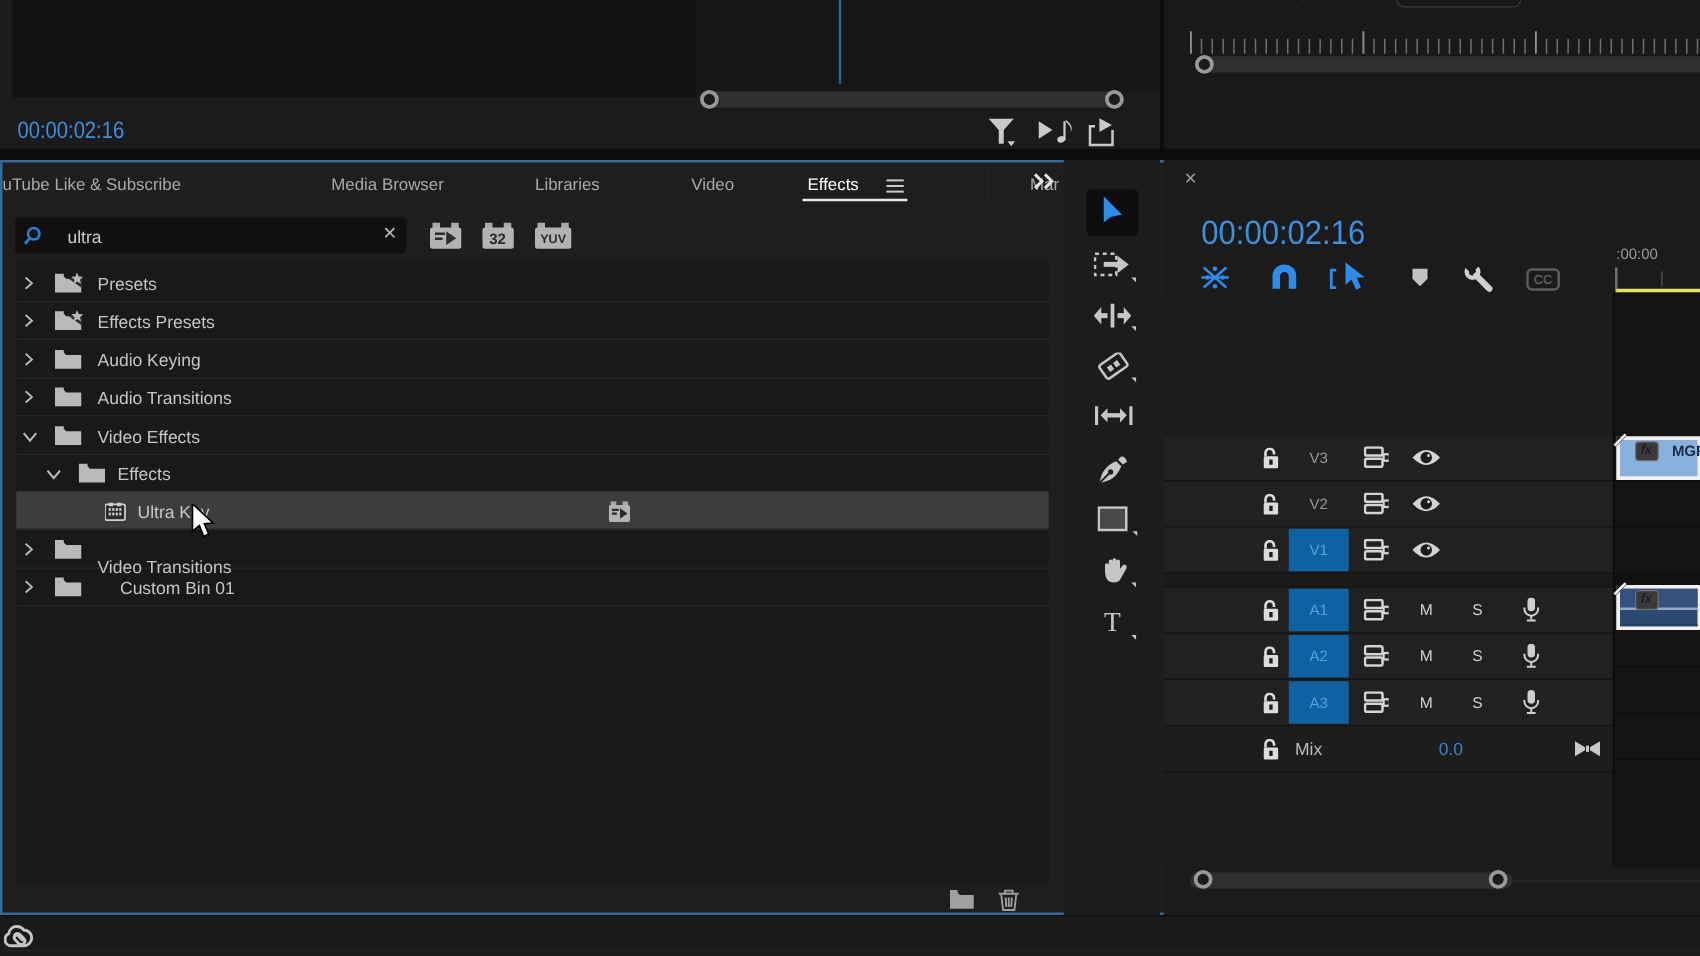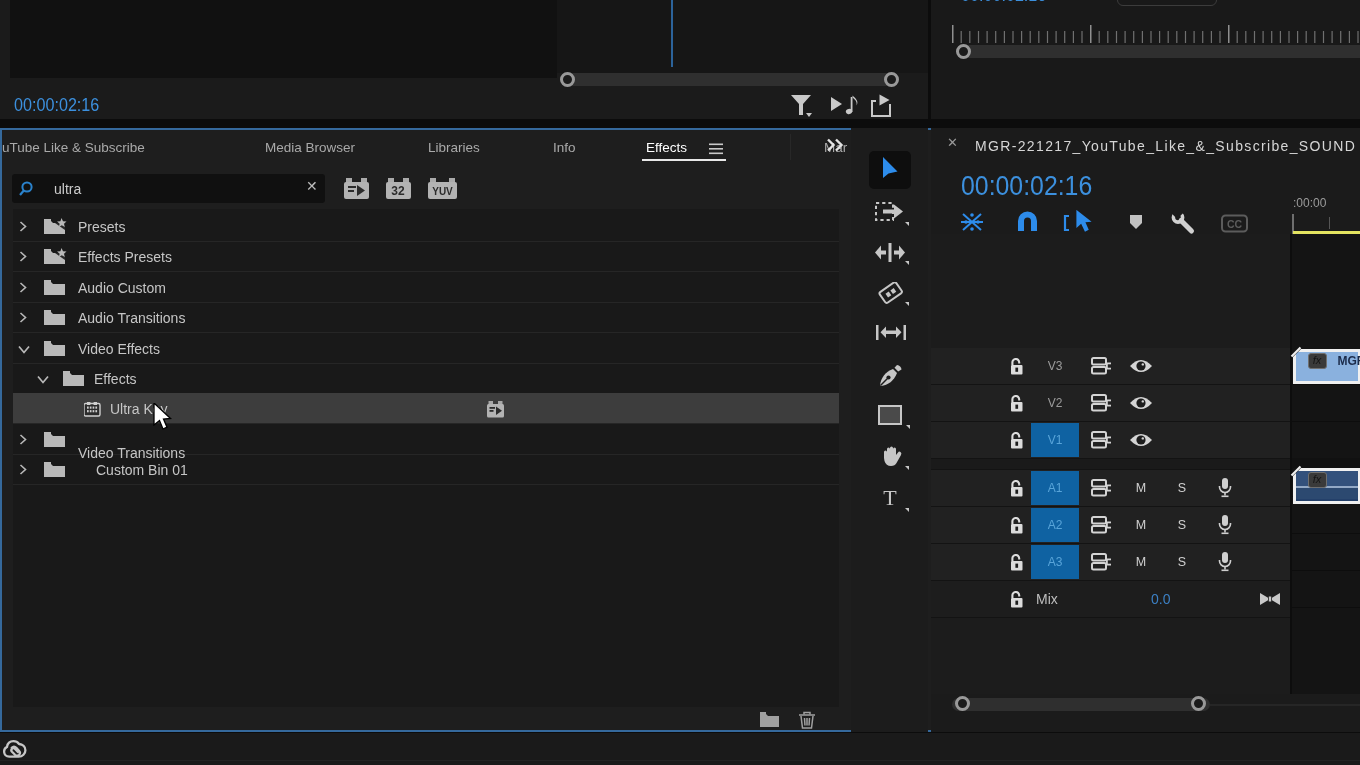--- a/index.html
+++ b/index.html
@@ -100,21 +100,21 @@
       <rect x="417.8" y="31" width="1.2" height="12" fill="#707070"></rect>
       <rect x="426.4" y="31" width="1.2" height="12" fill="#707070"></rect>
     </svg>
 <div class="hscroll abs" style="left:26px;top:45px;width:403px;height:13px;border-radius:7px 0 0 7px;"></div>
 <div class="knob" style="left:25px;top:44px;"></div>
 </div>
 <div id="fx" class="abs">
 <div class="tabtxt abs" style="left:0px;">uTube Like &amp; Subscribe</div>
 <div class="tabtxt abs" style="left:243px;margin-left:20px;">Media Browser</div>
 <div class="tabtxt abs" style="left:426px;">Libraries</div>
-<div class="tabtxt abs" style="left:551px;">Info</div>
+<div class="tabtxt abs" style="left:551px;">Video</div>
 <div class="tabtxt on abs" style="left:644px;">Effects</div>
 <div class="abs" style="left:640px;top:29px;width:84px;height:2px;background:#e8e8e8;"></div>
 <svg class="abs" style="left:707px;top:13px;" width="16" height="12" viewBox="0 0 16 12">
 <g fill="#c9c9c9">
         <rect x="0" y="0.5" width="14" height="1.6"></rect>
         <rect x="0" y="5" width="14" height="1.6"></rect>
         <rect x="0" y="9.5" width="14" height="1.6"></rect>
       </g>
     </svg>
 <div class="tabtxt abs" style="left:778px;width:32px;overflow:hidden;margin-left:44px;">Mar</div>
@@ -178,21 +178,21 @@
       </svg>
 <div class="rtxt" style="left:65px;top:40px;">Effects Presets</div>
 <div class="abs" style="left:0;top:93px;width:826px;height:1px;background:#262626;"></div>
 <svg class="abs" style="left:6px;top:73px;" width="8" height="11" viewBox="0 0 8 11">
         <path d="M1.5 1 L6.5 5.5 L1.5 10" fill="none" stroke="#b8b8b8" stroke-width="1.6"></path>
       </svg>
 <svg class="abs" style="left:31px;top:70px;" width="24" height="18" viewBox="0 0 24 18">
         <path d="M0 3 L0 16 L21 16 L21 5 L9 5 L7 3 Z" fill="#b9b9b9"></path>
         <rect x="0" y="1" width="7" height="3" fill="#b9b9b9"></rect>
       </svg>
-<div class="rtxt" style="left:65px;top:71px;">Audio Custom</div>
+<div class="rtxt" style="left:65px;top:71px;">Audio Keying</div>
 <div class="abs" style="left:0;top:123px;width:826px;height:1px;background:#262626;"></div>
 <svg class="abs" style="left:6px;top:103px;" width="8" height="11" viewBox="0 0 8 11">
         <path d="M1.5 1 L6.5 5.5 L1.5 10" fill="none" stroke="#b8b8b8" stroke-width="1.6"></path>
       </svg>
 <svg class="abs" style="left:31px;top:100px;" width="24" height="18" viewBox="0 0 24 18">
         <path d="M0 3 L0 16 L21 16 L21 5 L9 5 L7 3 Z" fill="#b9b9b9"></path>
         <rect x="0" y="1" width="7" height="3" fill="#b9b9b9"></rect>
       </svg>
 <div class="rtxt" style="left:65px;top:101px;">Audio Transitions</div>
 <div class="abs" style="left:0;top:154px;width:826px;height:1px;background:#262626;"></div>
@@ -320,21 +320,20 @@
 <path d="M5 12 L5 6 Q5 4.5 6.5 4.5 Q8 4.5 8 6 L8 3 Q8 1.5 9.5 1.5 Q11 1.5 11 3 L11 2 Q11 0.5 12.5 0.5 Q14 0.5 14 2 L14 3 Q14 1.5 15.5 1.5 Q17 1.5 17 3 L17 9 L19 6.5 Q20 5 21.5 6 Q23 7 22 9 L17.5 17 Q16 20 12 20 Q7 20 5.5 15 Z" fill="#c6c6c6"></path>
 <path d="M26 20 l4 0 l0 4 z" fill="#c6c6c6"></path>
     </svg>
 <svg class="abs" style="left:28px;top:358px;" width="30" height="26" viewBox="0 0 30 26">
 <text x="11" y="19" font-size="22" font-family="Liberation Serif" fill="#c6c6c6" text-anchor="middle">T</text>
 <path d="M26 22 l4 0 l0 4 z" fill="#c6c6c6"></path>
     </svg>
 </div>
 <div id="tli" class="abs">
 <div class="abs" style="left:16px;top:7px;font-size:13px;color:#9a9a9a;">✕</div>
-<div class="abs" style="left:44px;top:10px;font-size:14px;color:#d6d6d6;white-space:nowrap;letter-spacing:1.35px;">MGR-221217_YouTube_Like_&amp;_Subscribe_SOUND</div>
 <div class="abs" style="left:30px;top:43px;font-size:27px;color:#3c90de;transform:scaleX(0.92);transform-origin:0 0;">00:00:02:16</div>
 <svg class="abs" style="left:30px;top:82px;" width="290" height="26" viewBox="0 0 290 26">
 <g stroke="#2d8ceb" stroke-width="2" fill="none">
  <line x1="2" y1="4" x2="20" y2="20"></line>
         <line x1="20" y1="4" x2="2" y2="20"></line>
         <line x1="0" y1="12" x2="22" y2="12"></line>
 </g>
 <g fill="#2d8ceb">
  <circle cx="5" cy="12" r="1.8"></circle>
         <circle cx="17" cy="12" r="1.8"></circle>

